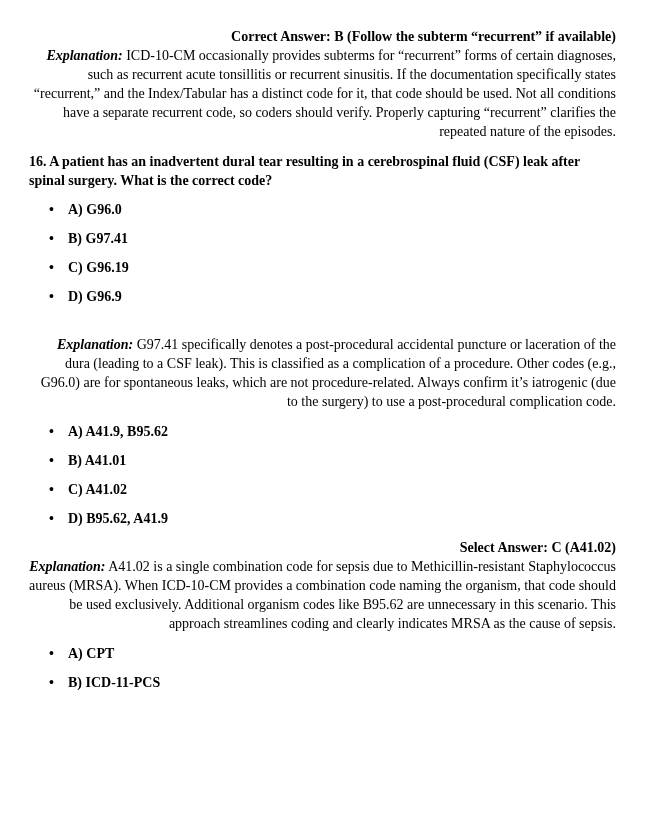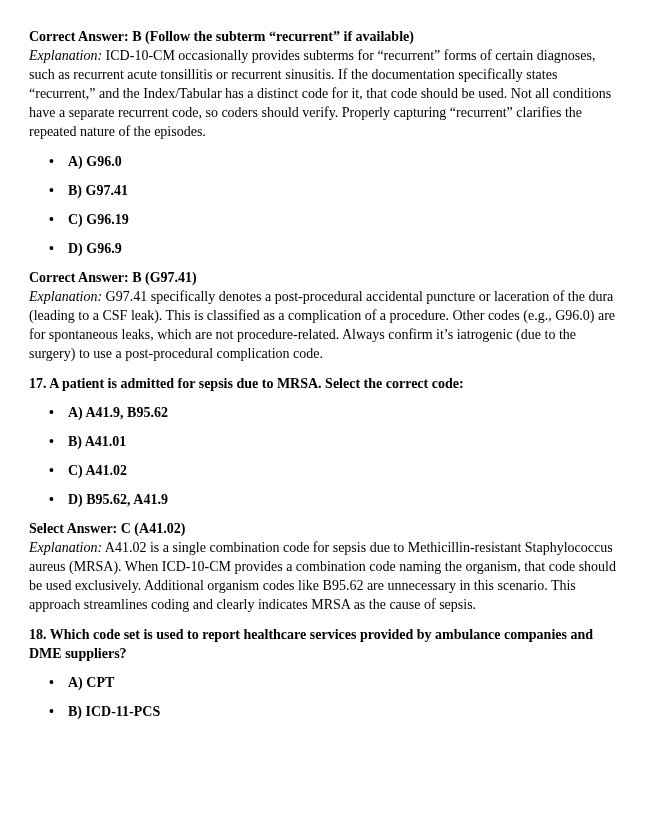--- a/index.html
+++ b/index.html
@@ -19,20 +19,21 @@
       padding: 27px 30px 0 29px;
       font-family: "Liberation Serif", "DejaVu Serif", serif;
       font-size: 14px;
       line-height: 19px;
       color: #000000;
       background: #ffffff;
     }
     p { margin: 0; }
     .answer-para {
       margin: 0 0 11px 0;
+      text-align: right;
     }
     .question {
       margin: 11px 0 10px 0;
       font-weight: bold;
     }
     .options {
       margin: 0 0 10px 0;
     }
     .option {
       position: relative;
@@ -40,61 +41,61 @@
       padding-left: 39px;
       font-weight: bold;
     }
     .option .bullet {
       position: absolute;
       left: 20px;
       top: 0;
       font-weight: bold;
     }
     .answer-para strong { font-weight: bold; }
-    .answer-para em { font-style: italic; font-weight: normal; }
+    .answer-para em { font-style: italic; font-weight: bold; }
   </style>
 </head>
 <body>
 
 <div class="page">
 
   <p class="answer-para">
     <strong>Correct Answer: B (Follow the subterm “recurrent” if available)</strong><br>
     <em>Explanation:</em>
     <span>ICD-10-CM occasionally provides subterms for “recurrent” forms of certain diagnoses, such as recurrent acute tonsillitis or recurrent sinusitis. If the documentation specifically states “recurrent,” and the Index/Tabular has a distinct code for it, that code should be used. Not all conditions have a separate recurrent code, so coders should verify. Properly capturing “recurrent” clarifies the repeated nature of the episodes.</span>
   </p>
 
+  <p class="question">
+    <span>16.</span>
+    <span>A patient has an inadvertent dural tear resulting in a cerebrospinal fluid (CSF) leak after spinal surgery. What is the correct code?</span>
+  </p>
   <div class="options">
     <div class="option">
       <span class="bullet">•</span>
       <span>A) G96.0</span>
     </div>
     <div class="option">
       <span class="bullet">•</span>
       <span>B) G97.41</span>
     </div>
     <div class="option">
       <span class="bullet">•</span>
       <span>C) G96.19</span>
     </div>
     <div class="option">
       <span class="bullet">•</span>
       <span>D) G96.9</span>
     </div>
   </div>
   <p class="answer-para">
-    <strong>Correct Answer: B (G97.41)</strong><br>
+    <br>
     <em>Explanation:</em>
     <span>G97.41 specifically denotes a post-procedural accidental puncture or laceration of the dura (leading to a CSF leak). This is classified as a complication of a procedure. Other codes (e.g., G96.0) are for spontaneous leaks, which are not procedure-related. Always confirm it’s iatrogenic (due to the surgery) to use a post-procedural complication code.</span>
   </p>
 
-  <p class="question">
-    <span>17.</span>
-    <span>A patient is admitted for sepsis due to MRSA. Select the correct code:</span>
-  </p>
   <div class="options">
     <div class="option">
       <span class="bullet">•</span>
       <span>A) A41.9, B95.62</span>
     </div>
     <div class="option">
       <span class="bullet">•</span>
       <span>B) A41.01</span>
     </div>
     <div class="option">
@@ -105,24 +106,20 @@
       <span class="bullet">•</span>
       <span>D) B95.62, A41.9</span>
     </div>
   </div>
   <p class="answer-para">
     <strong>Select Answer: C (A41.02)</strong><br>
     <em>Explanation:</em>
     <span>A41.02 is a single combination code for sepsis due to Methicillin-resistant Staphylococcus aureus (MRSA). When ICD-10-CM provides a combination code naming the organism, that code should be used exclusively. Additional organism codes like B95.62 are unnecessary in this scenario. This approach streamlines coding and clearly indicates MRSA as the cause of sepsis.</span>
   </p>
 
-  <p class="question">
-    <span>18.</span>
-    <span>Which code set is used to report healthcare services provided by ambulance companies and DME suppliers?</span>
-  </p>
   <div class="options">
     <div class="option">
       <span class="bullet">•</span>
       <span>A) CPT</span>
     </div>
     <div class="option">
       <span class="bullet">•</span>
       <span>B) ICD-11-PCS</span>
     </div>
   </div>

